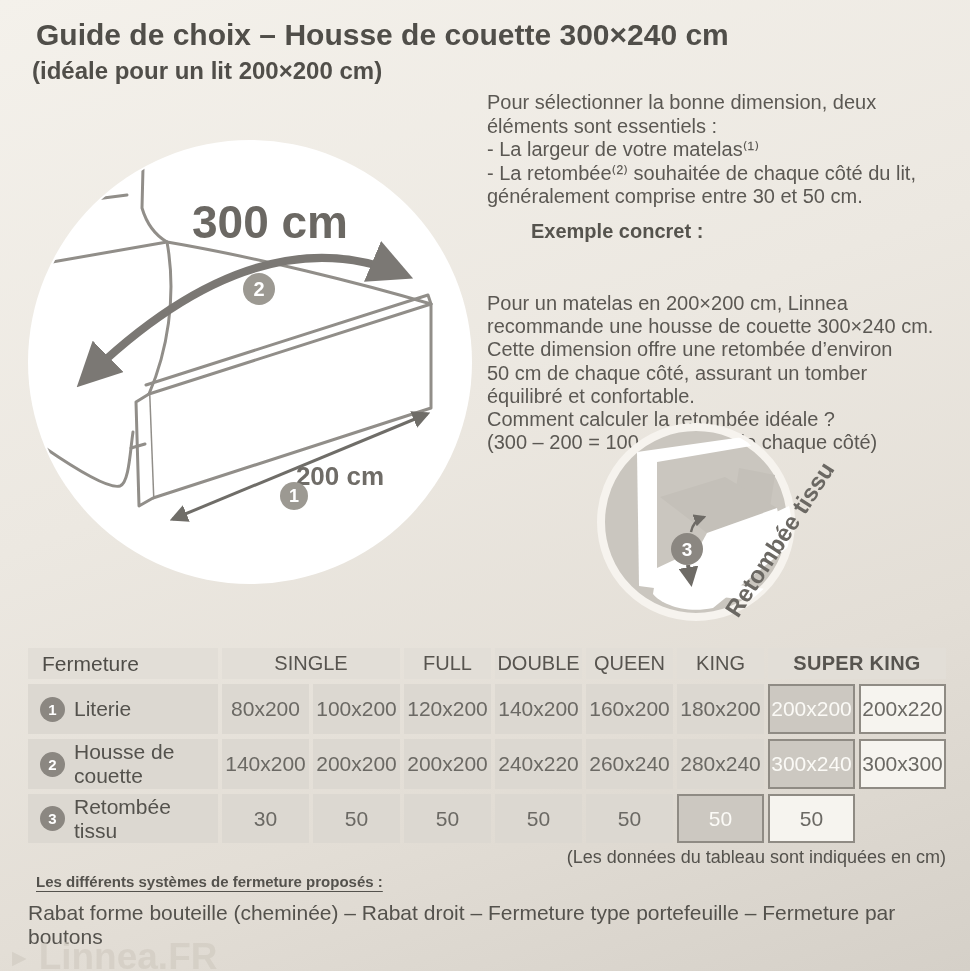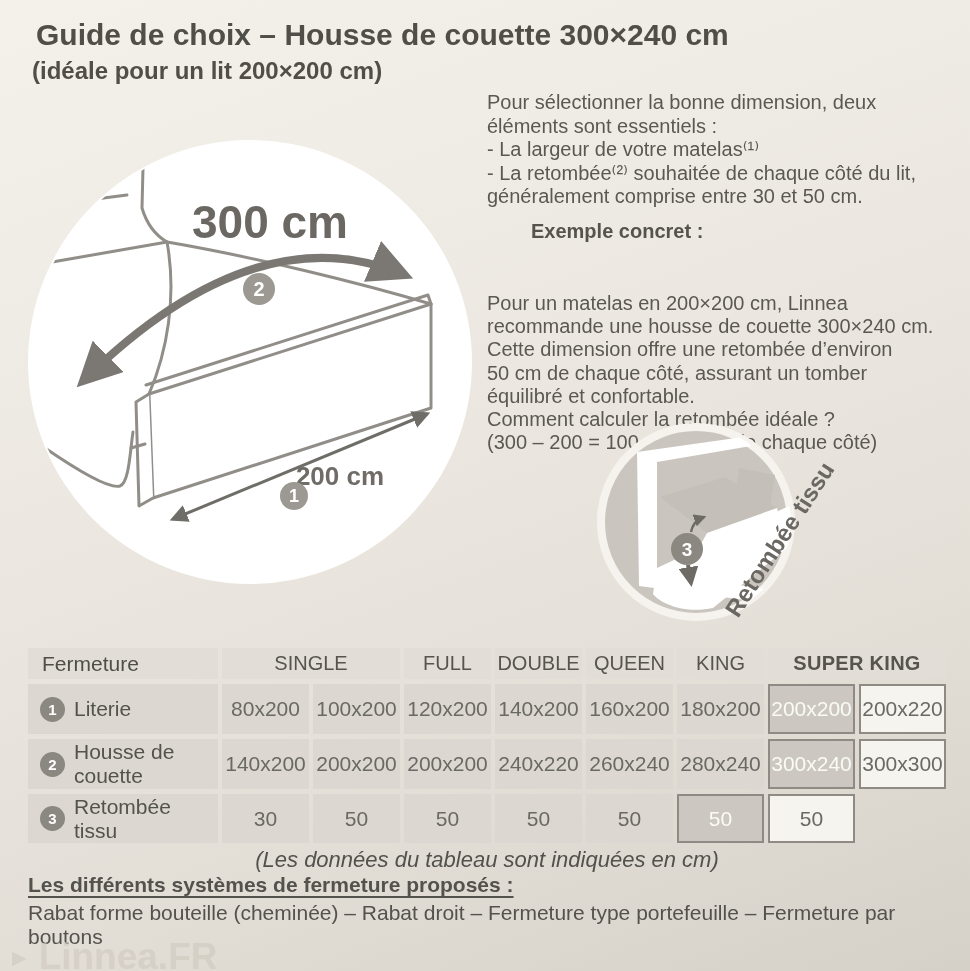--- a/index.html
+++ b/index.html
@@ -24,22 +24,22 @@
   .hc{background:#e2ded7;display:flex;align-items:center;justify-content:center;font-size:20px;color:#57544f;}
   .hc.first{justify-content:flex-start;padding-left:14px;font-size:21px;color:#4f4d48;}
   .span2{grid-column:span 2;}
   .sk{font-weight:bold;letter-spacing:.3px;text-align:center;}
   .lc{background:#dcd8d1;display:flex;align-items:center;gap:9px;padding-left:12px;font-size:21px;color:#54524d;}
   .badge{width:25px;height:25px;border-radius:50%;background:#8b8781;color:#fff;display:flex;
     align-items:center;justify-content:center;font-size:15px;font-weight:bold;flex:0 0 25px;}
   .vc{background:#dcd8d1;display:flex;align-items:center;justify-content:center;font-size:21px;color:#6b6964;}
   .vc.hl{background:#ccc8c1;color:#fbfaf6;border:2px solid #8f8b84;}
   .vc.boxed{background:#f6f4ef;border:2px solid #8f8b84;}
-  .note{position:absolute;left:28px;top:847px;width:918px;text-align:center;font-style:italic;font-size:22px;color:#53514c;}
-  .closures-head{position:absolute;left:28px;top:873px;font-size:21px;font-weight:600;color:#54524d;
+  .note{position:absolute;left:28px;top:847px;width:918px;text-align:right;font-size:18px;color:#53514c;}
+  .closures-head{position:absolute;left:36px;top:873px;font-size:15px;font-weight:600;color:#54524d;
     text-decoration:underline;text-underline-offset:4px;text-align:center;}
   .closures-text{position:absolute;left:28px;top:901px;font-size:21px;color:#54524d;}
   .watermark{position:absolute;left:12px;top:936px;font-size:37px;font-weight:bold;color:#cfc9bf;opacity:.6;
     display:flex;align-items:center;gap:12px;}
   .wm-tri{font-size:19px;}
   svg text{font-family:"Liberation Sans","DejaVu Sans",sans-serif;}
 </style>
 </head>
 <body>
 

